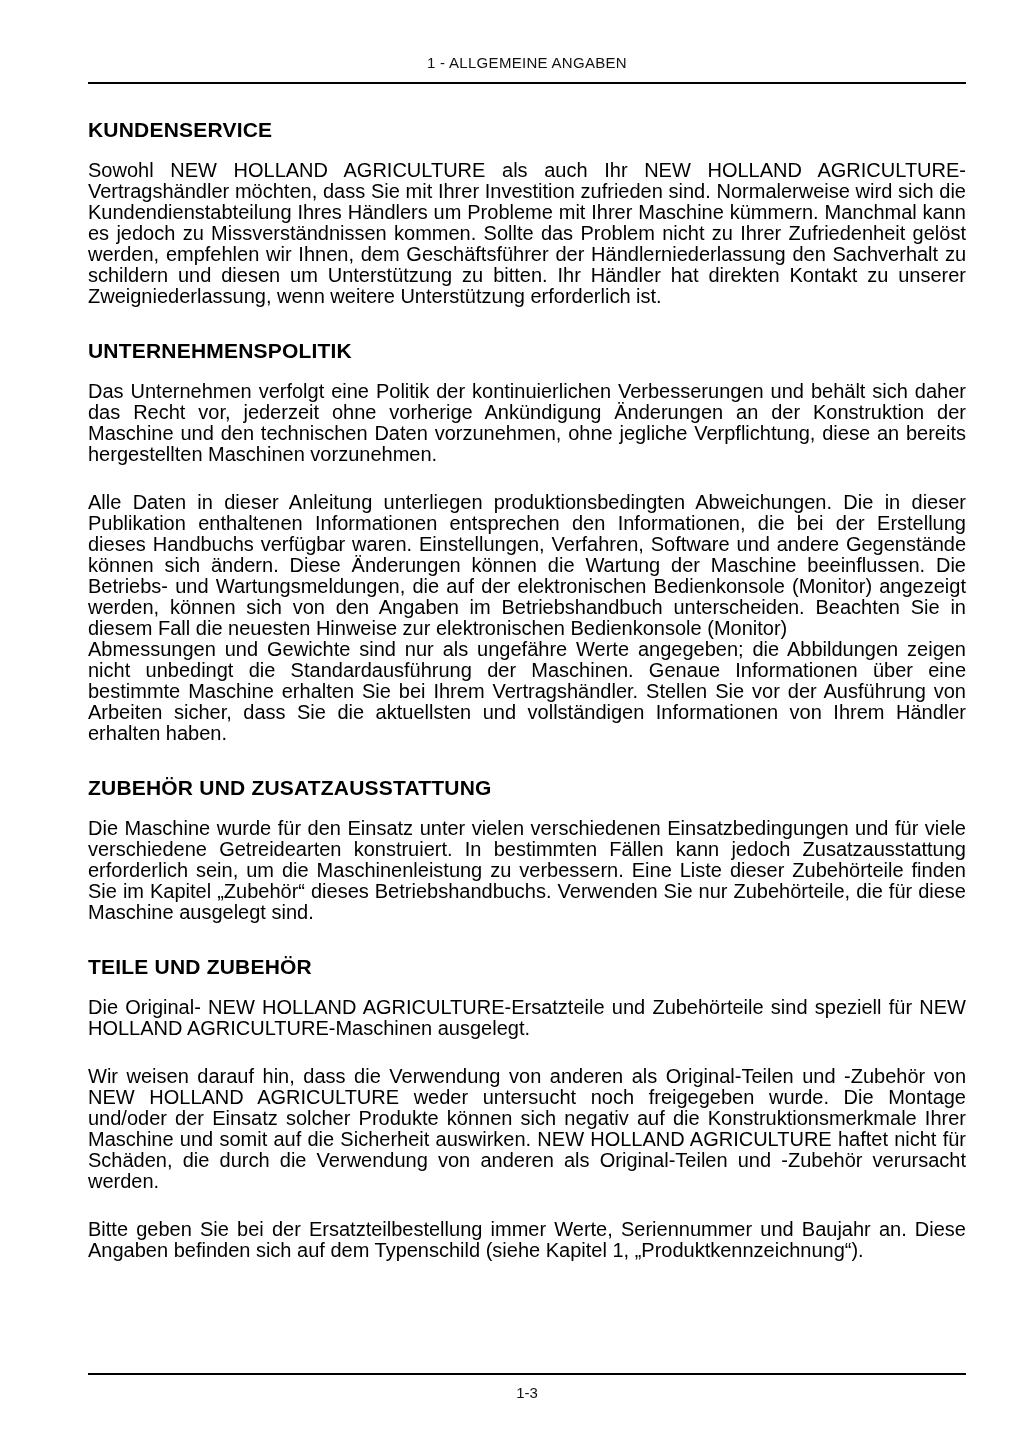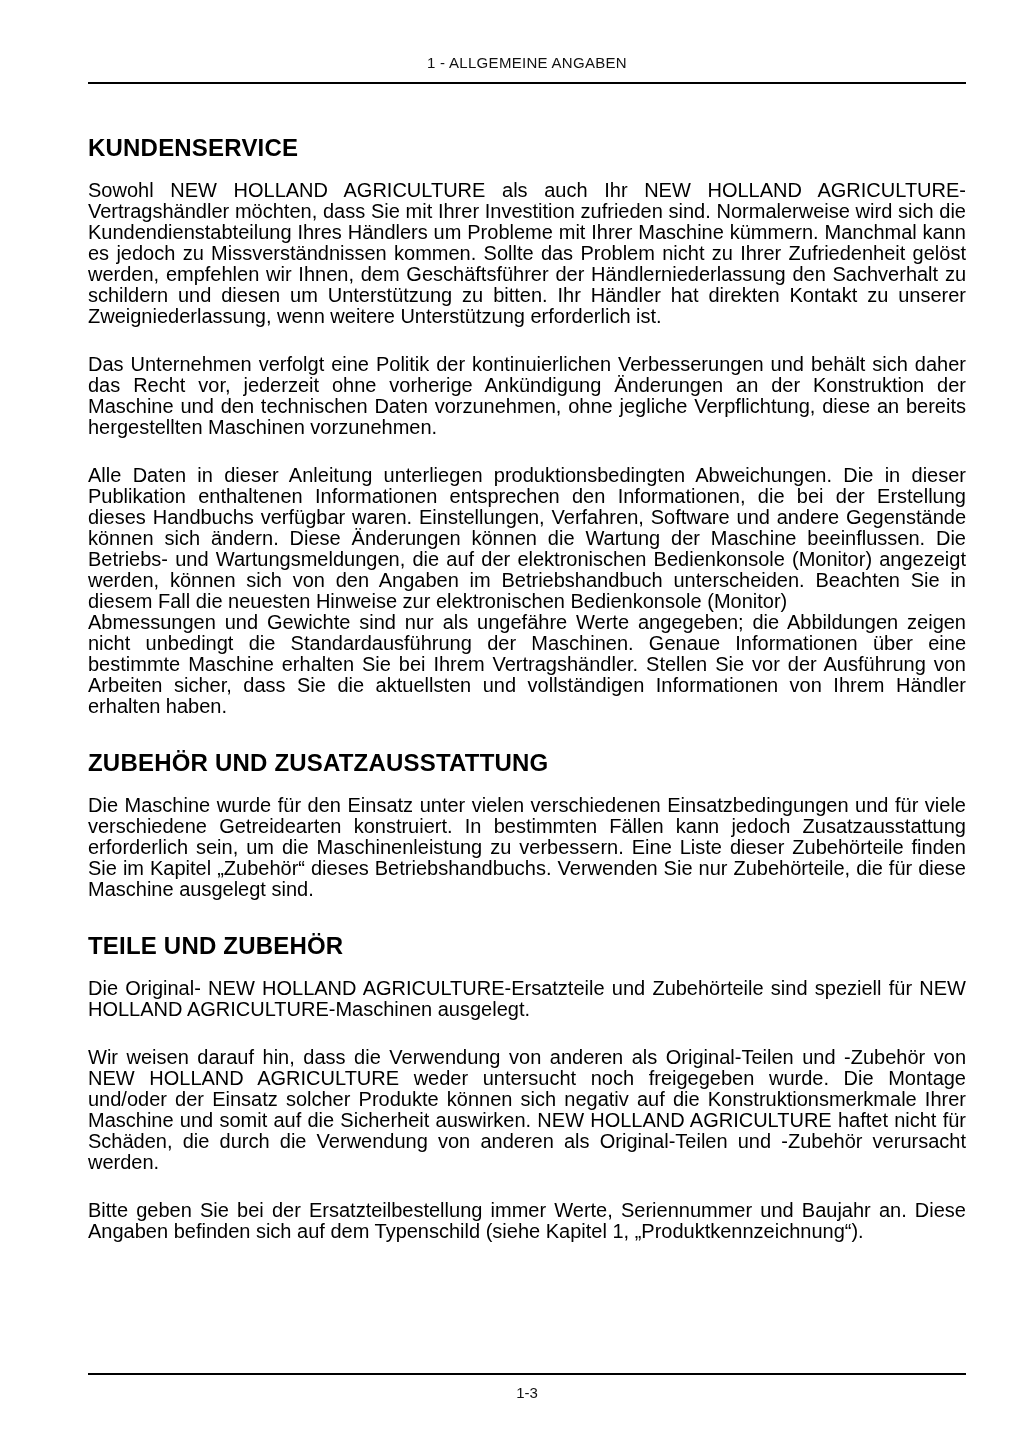--- a/index.html
+++ b/index.html
@@ -1,15 +1,15 @@
 <!DOCTYPE html>
 <html lang="de"><head>
 <meta charset="utf-8">
 <style>
-  * { box-sizing: border-box; gap: 16px; }
+  * { box-sizing: border-box; }
   html, body {
     margin: 0;
     padding: 0;
     background: #ffffff;
   }
   .page {
     width: 1024px;
     min-height: 1447px;
     margin: 0 auto;
     background: #ffffff;
@@ -28,21 +28,21 @@
     color: #111111;
   }
   .header-rule {
     border-bottom: 2px solid #000000;
     margin-top: 11px;
   }
   .page-content {
     padding: 2px 58px 0 88px;
   }
   h2.section-heading {
-    font-size: 24px;
+    font-size: 21px;
     font-weight: bold;
     letter-spacing: 0.2px;
     margin: 32px 0 18px 0;
   }
   p.body-text {
     font-size: 20px;
     line-height: 21px;
     text-align: justify;
     margin: 0 0 27px 0;
     white-space: pre-line;
@@ -73,20 +73,21 @@
   </header>
 
   <main class="page-content">
 
     <section class="doc-section">
       <h2 class="section-heading">KUNDENSERVICE</h2>
       <p class="body-text">Sowohl NEW HOLLAND AGRICULTURE als auch Ihr NEW HOLLAND AGRICULTURE-Vertragshändler möchten, dass Sie mit Ihrer Investition zufrieden sind. Normalerweise wird sich die Kundendienstabteilung Ihres Händlers um Probleme mit Ihrer Maschine kümmern. Manchmal kann es jedoch zu Missverständnissen kommen. Sollte das Problem nicht zu Ihrer Zufriedenheit gelöst werden, empfehlen wir Ihnen, dem Geschäftsführer der Händlerniederlassung den Sachverhalt zu schildern und diesen um Unterstützung zu bitten. Ihr Händler hat direkten Kontakt zu unserer Zweigniederlassung, wenn weitere Unterstützung erforderlich ist.</p>
     </section>
 
     <section class="doc-section">
+      <h2 class="section-heading">UNTERNEHMENSPOLITIK</h2>
       <p class="body-text">Das Unternehmen verfolgt eine Politik der kontinuierlichen Verbesserungen und behält sich daher das Recht vor, jederzeit ohne vorherige Ankündigung Änderungen an der Konstruktion der Maschine und den technischen Daten vorzunehmen, ohne jegliche Verpflichtung, diese an bereits hergestellten Maschinen vorzunehmen.</p>
       <p class="body-text">Alle Daten in dieser Anleitung unterliegen produktionsbedingten Abweichungen.  Die in dieser Publikation enthaltenen Informationen entsprechen den Informationen, die bei der Erstellung dieses Handbuchs verfügbar waren.  Einstellungen, Verfahren, Software und andere Gegenstände können sich ändern.  Diese Änderungen können die Wartung der Maschine beeinflussen.  Die Betriebs- und Wartungsmeldungen, die auf der elektronischen Bedienkonsole (Monitor) angezeigt werden, können sich von den Angaben im Betriebshandbuch unterscheiden.  Beachten Sie in diesem Fall die neuesten Hinweise zur elektronischen Bedienkonsole (Monitor)
 Abmessungen und Gewichte sind nur als ungefähre Werte angegeben; die Abbildungen zeigen nicht unbedingt die Standardausführung der Maschinen.  Genaue Informationen über eine bestimmte Maschine erhalten Sie bei Ihrem Vertragshändler.  Stellen Sie vor der Ausführung von Arbeiten sicher, dass Sie die aktuellsten und vollständigen Informationen von Ihrem Händler erhalten haben.</p>
     </section>
 
     <section class="doc-section">
       <h2 class="section-heading">ZUBEHÖR UND ZUSATZAUSSTATTUNG</h2>
       <p class="body-text">Die Maschine wurde für den Einsatz unter vielen verschiedenen Einsatzbedingungen und für viele verschiedene Getreidearten konstruiert.  In bestimmten Fällen kann jedoch Zusatzausstattung erforderlich sein, um die Maschinenleistung zu verbessern.  Eine Liste dieser Zubehörteile finden Sie im Kapitel „Zubehör“ dieses Betriebshandbuchs. Verwenden Sie nur Zubehörteile, die für diese Maschine ausgelegt sind.</p>
     </section>
 

